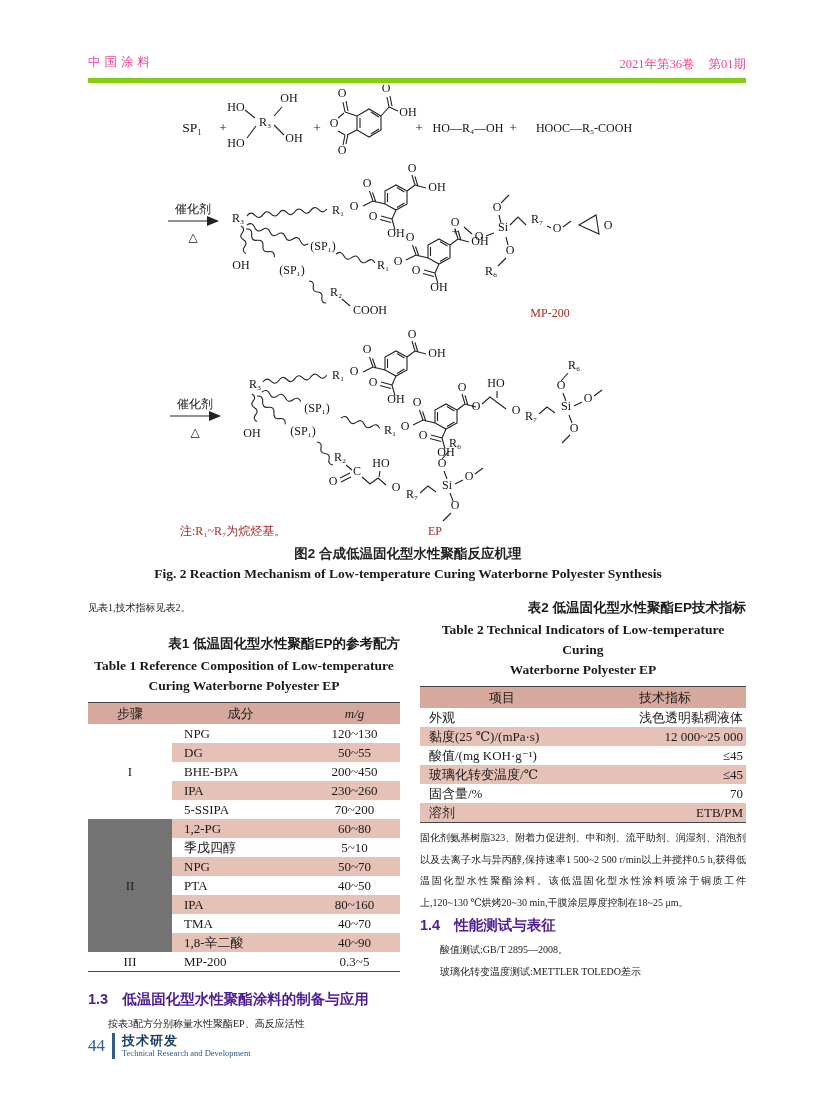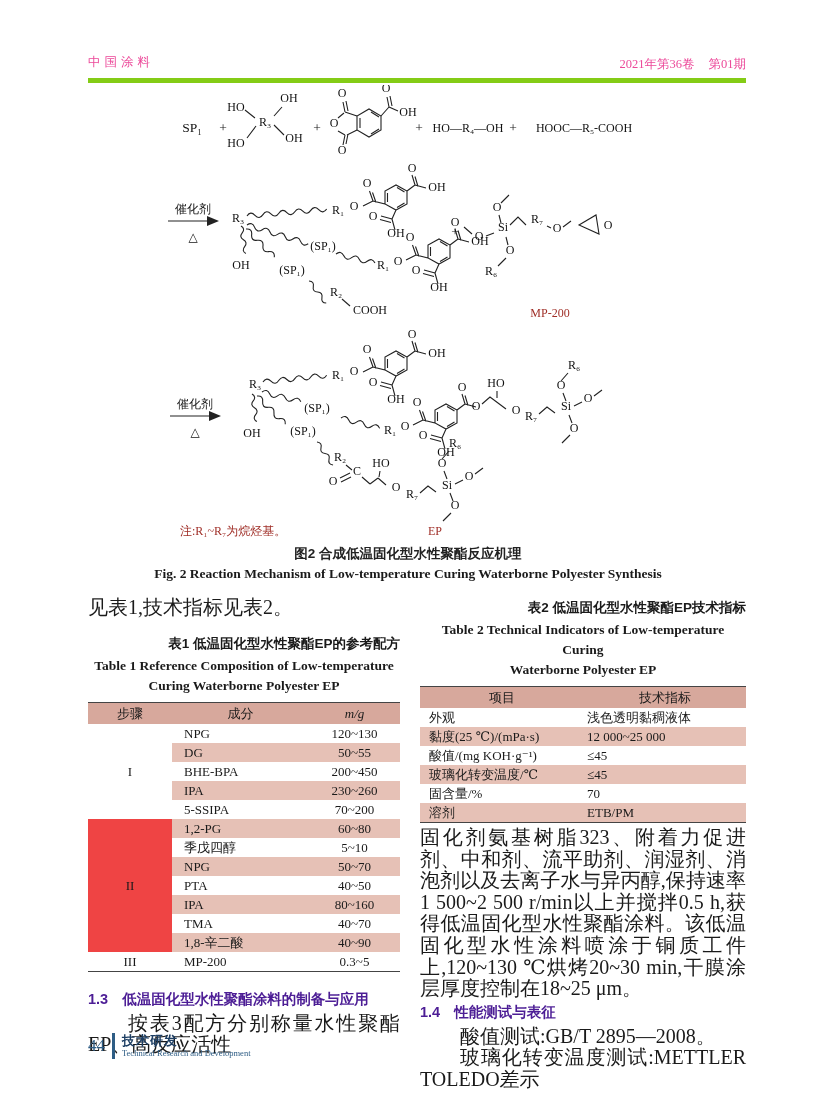--- a/index.html
+++ b/index.html
@@ -20,38 +20,38 @@
   .fig text.cz{font-size:12px;}
   .fig text.red{fill:#9f2d26;}
   .fig text.st{text-anchor:start;}
   
   .cap{position:absolute;left:0;right:0;top:545px;text-align:center;}
   .cap .zh{font-family:"Liberation Sans","DejaVu Sans",sans-serif;font-weight:bold;font-size:13.5px;color:#222;}
   .cap .en{font-weight:bold;font-size:13.5px;margin-top:3px;}
   
   .colL{position:absolute;left:88px;top:597px;width:312px;}
   .colR{position:absolute;left:420px;top:597px;width:326px;}
-  .p{font-size:20px;line-height:21.6px;text-align:justify;margin:0;}
+  .p{font-size:10px;line-height:21.6px;text-align:justify;margin:0;}
   .ind{text-indent:2em;}
   .tt-zh{font-family:"Liberation Sans","DejaVu Sans",sans-serif;font-weight:bold;font-size:13.5px;
          text-align:right;margin:16px 0 3px;}
   .tt-zh.tight{margin-top:2px;}
   .tt-en{font-weight:bold;font-size:13.5px;text-align:center;line-height:20px;}
   table{border-collapse:collapse;width:100%;margin-top:6px;
         border-top:1.4px solid #444;border-bottom:1.4px solid #444;}
   td{font-size:13px;height:19px;line-height:19px;padding:0 3px;}
   tr.t-hd td{background:#d7a89c;text-align:center;height:21px;}
   .ital{font-style:italic;}
   #t1 td.step{text-align:center;width:78px;}
   #t1 td.n{width:122px;padding-left:12px;}
   #t1 td.v{text-align:center;}
   #t1 tr.s td.n,#t1 tr.s td.v{background:#e6c1b6;}
-  #t1 td.s2{background:#ef4444;}
+  #t1 td.s2{background:#737373;}
   #t2 td.pn{width:152px;padding-left:9px;}
-  #t2 td.q{text-align:left;}
+  #t2 td.q{text-align:right;}
   #t2 tr.s td{background:#e6c1b6;}
   .h3{font-family:"Liberation Sans","DejaVu Sans",sans-serif;font-weight:bold;font-size:14.5px;
       color:#4c1d95;margin:18px 0 4px;}
   .h3 .num{margin-right:14px;}
   
   .ftr{position:absolute;left:88px;top:1033px;display:flex;align-items:center;}
   .ftr .pg{font-size:17px;color:#2e5d85;margin-right:7px;}
   .ftr .bar{width:3px;height:26px;background:#2e5d85;margin-right:7px;}
   .ftr .zh{font-family:"Liberation Sans","DejaVu Sans",sans-serif;font-weight:bold;font-size:13px;
            color:#1d3e63;letter-spacing:1px;line-height:14px;}

